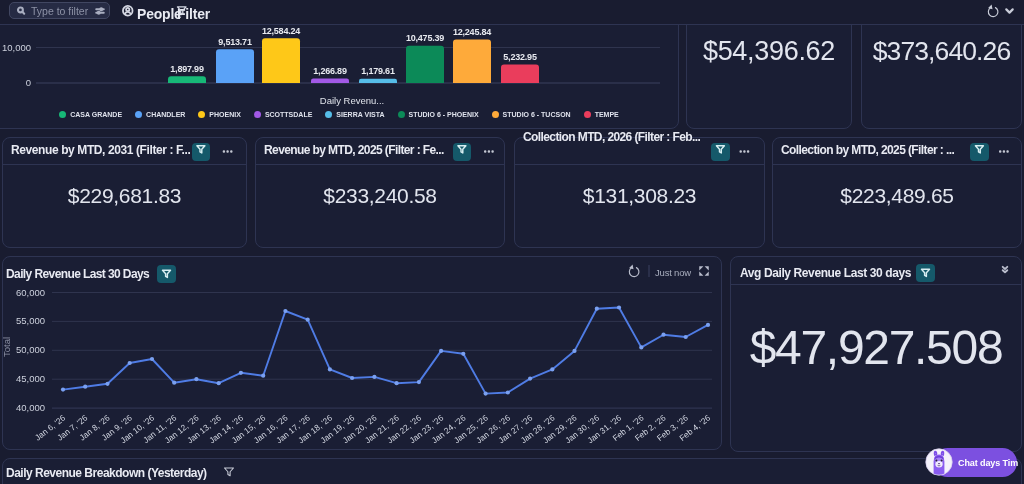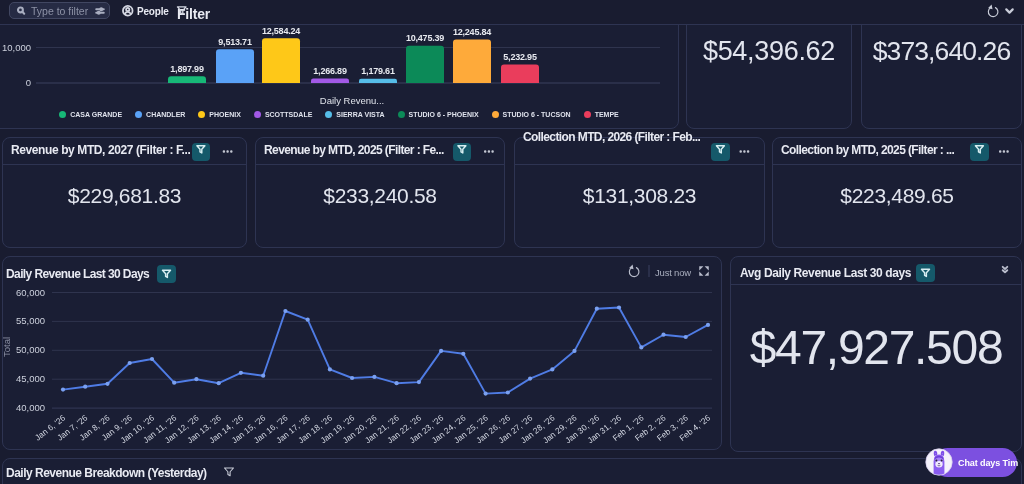--- a/index.html
+++ b/index.html
@@ -34,21 +34,21 @@
       <path d="M3 4 H21 L14.2 11.5 V19.5 L9.8 17 V11.5 Z" fill="none" stroke="#d4d7e2" stroke-width="2.71304347826087" stroke-linejoin="round"></path>
     </g>
     <g transform="translate(986,4) scale(0.5833333333333334)">
       <path d="M7.6 6.6 A8.2 8.2 0 1 0 16.2 6.2" fill="none" stroke="#c9cdd9" stroke-width="2.0" stroke-linecap="round"></path>
       <path d="M9.6 1.0 L3.6 6.8 L11.2 8.9 Z" fill="#c9cdd9"></path>
     </g>
     <g transform="translate(1004,5.5) scale(0.4583333333333333)">
       <path d="M5 8.5 L12 15.5 L19 8.5" fill="none" stroke="#c9cdd9" stroke-width="4.800000000000001" stroke-linecap="round" stroke-linejoin="round"></path>
     </g>
   </svg>
-<div class="abs" style="left:137px;top:5.5px;font-size:10px;font-weight:bold;letter-spacing:-0.2px;color:#e8eaf2;z-index:7;">People</div>
+<div class="abs" style="left:137px;top:5.5px;font-size:14px;font-weight:bold;letter-spacing:-0.2px;color:#e8eaf2;z-index:7;">People</div>
 <div class="abs" style="left:177px;top:5.5px;font-size:14px;font-weight:bold;letter-spacing:-0.2px;color:#e8eaf2;z-index:7;">Filter</div>
 <div class="card" style="left:-10px;top:-10px;width:689px;height:139px;border-radius:0 0 8px 8px;"></div>
 <div class="card" style="left:686px;top:-10px;width:166px;height:139px;border-radius:0 0 8px 8px;"></div>
 <div class="card" style="left:861px;top:-10px;width:161px;height:139px;border-radius:0 0 8px 8px;"></div>
 <div class="abs" style="left:686px;top:35.5px;width:166px;text-align:center;font-size:27px;letter-spacing:-0.3px;color:#e2e5ee;z-index:3;">$54,396.62</div>
 <div class="abs" style="left:861px;top:35.5px;width:161px;text-align:center;font-size:26.5px;letter-spacing:-0.9px;color:#e2e5ee;z-index:3;">$373,640.26</div>
 <svg class="abs" style="left:0;top:25px;z-index:2;" width="678" height="104" viewBox="0 25 678 104">
     <line x1="36" y1="47.5" x2="660" y2="47.5" stroke="#2f344e" stroke-width="1"></line>
     <line x1="36" y1="83.0" x2="660" y2="83.0" stroke="#3a405e" stroke-width="1"></line>
     <text x="31" y="50.5" text-anchor="end" font-size="9.5" fill="#cdd1dd">10,000</text>
@@ -100,21 +100,21 @@
       <span style="width:7px;height:7px;border-radius:50%;background:#feaa3a;margin-right:4px;"></span>
       <span style="font-size:7px;font-weight:bold;color:#dfe2ec;letter-spacing:0;">STUDIO 6 - TUCSON</span>
     </span>
     <span style="display:inline-flex;align-items:center;">
       <span style="width:7px;height:7px;border-radius:50%;background:#ea3d5c;margin-right:4px;"></span>
       <span style="font-size:7px;font-weight:bold;color:#dfe2ec;letter-spacing:0;">TEMPE</span>
     </span>
   </div>
 <div class="card" style="left:2px;top:137px;width:245px;height:111px;"></div>
 <div class="abs" style="left:2px;top:137px;width:245px;height:28px;border-bottom:1px solid #2e3452;z-index:2;"></div>
-<div class="title abs" style="left:11px;top:143px;letter-spacing:-0.4px;z-index:3;">Revenue by MTD, 2027 (Filter : F...</div>
+<div class="title abs" style="left:11px;top:143px;letter-spacing:-0.4px;z-index:3;">Revenue by MTD, 2031 (Filter : F...</div>
 <div class="tealbtn" style="left:191.5px;top:142.5px;width:18.5px;height:18px;z-index:3;"></div>
 <div class="abs" style="left:2px;top:183.5px;width:245px;text-align:center;font-size:21px;letter-spacing:-0.3px;color:#e2e5ee;z-index:3;">$229,681.83</div>
 <div class="card" style="left:255px;top:137px;width:250px;height:111px;"></div>
 <div class="abs" style="left:255px;top:137px;width:250px;height:28px;border-bottom:1px solid #2e3452;z-index:2;"></div>
 <div class="title abs" style="left:264px;top:143px;letter-spacing:-0.6px;z-index:3;">Revenue by MTD, 2025 (Filter : Fe...</div>
 <div class="tealbtn" style="left:452.5px;top:142.5px;width:18.5px;height:18px;z-index:3;"></div>
 <div class="abs" style="left:255px;top:183.5px;width:250px;text-align:center;font-size:21px;letter-spacing:-0.3px;color:#e2e5ee;z-index:3;">$233,240.58</div>
 <div class="card" style="left:514px;top:137px;width:251px;height:111px;"></div>
 <div class="abs" style="left:514px;top:137px;width:251px;height:28px;border-bottom:1px solid #2e3452;z-index:2;"></div>
 <div class="title abs" style="left:523px;top:130px;letter-spacing:-0.6px;z-index:3;">Collection MTD, 2026 (Filter : Feb...</div>

